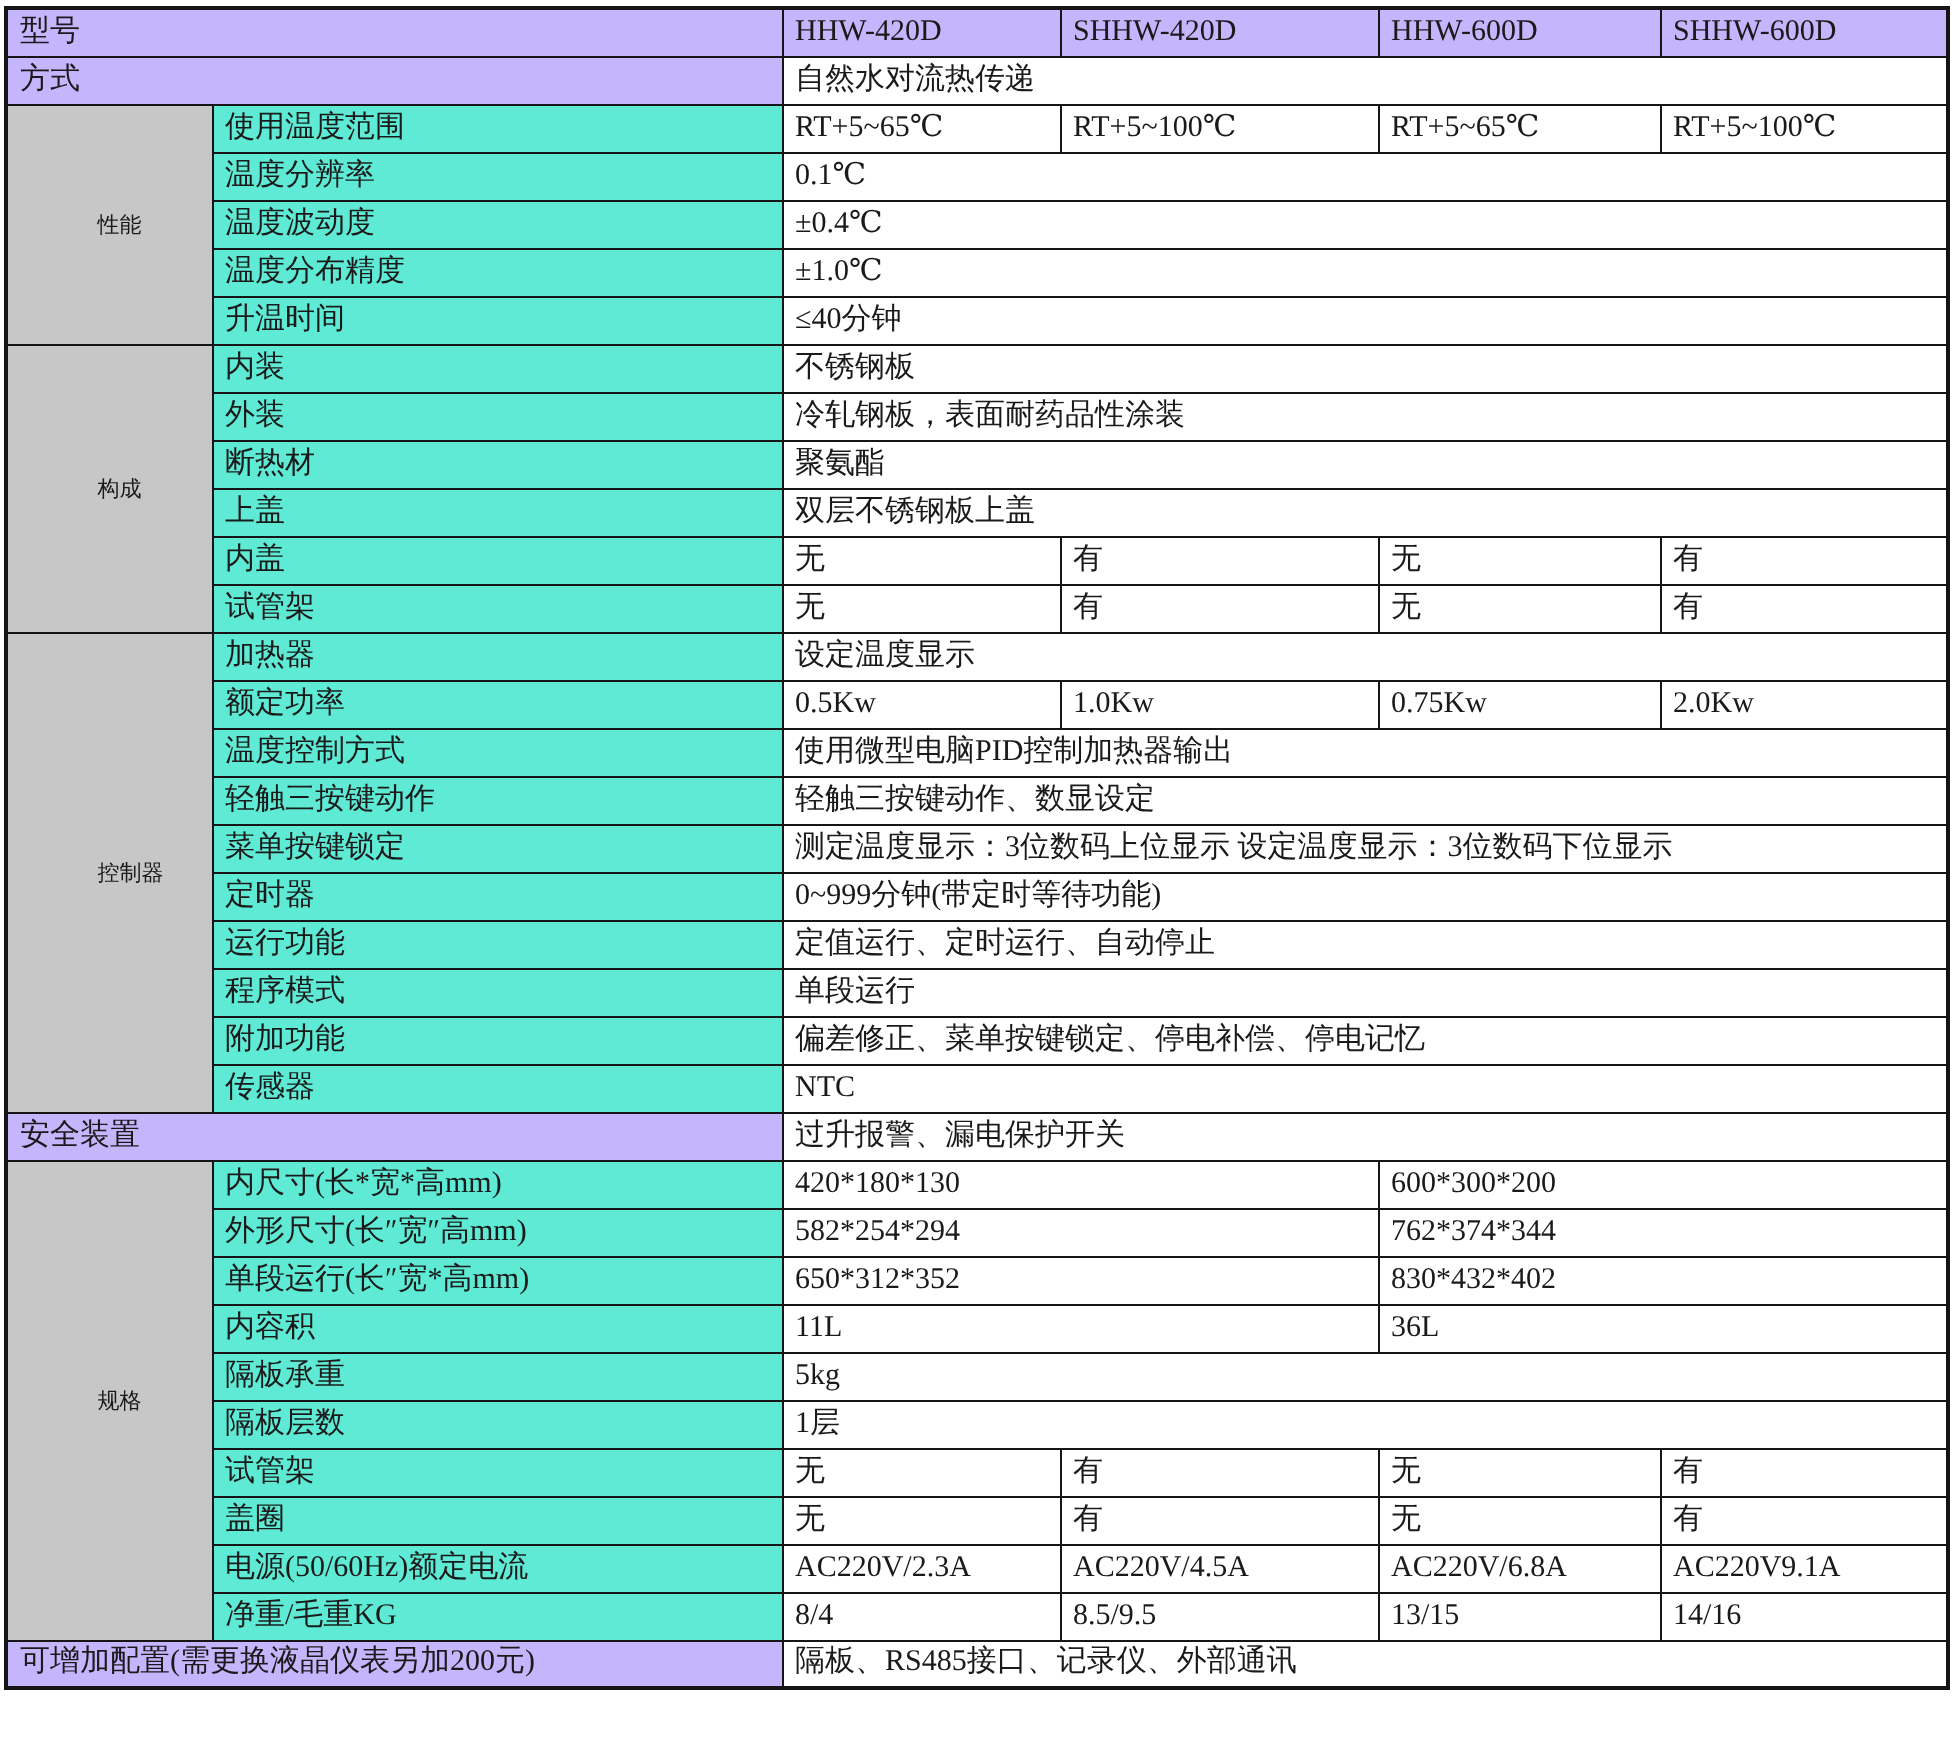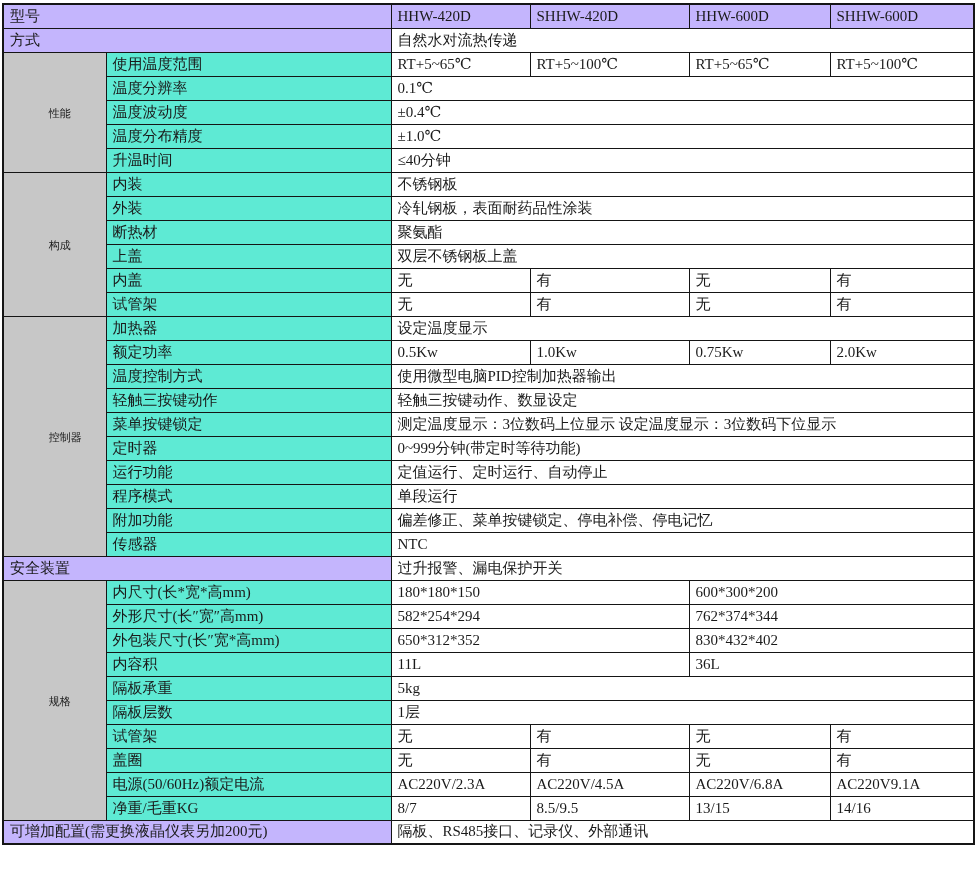--- a/index.html
+++ b/index.html
@@ -176,30 +176,30 @@
   </tr>
 
   <tr>
     <td class="hdr" colspan="2">安全装置</td>
     <td class="val" colspan="4">过升报警、漏电保护开关</td>
   </tr>
 
   <tr>
     <td class="cat" rowspan="10"><span class="vtext">规格</span></td>
     <td class="sub">内尺寸(长*宽*高mm)</td>
-    <td class="val" colspan="2">180*180*150</td>
+    <td class="val" colspan="2">420*180*130</td>
     <td class="val" colspan="2">600*300*200</td>
   </tr>
   <tr>
     <td class="sub">外形尺寸(长″宽″高mm)</td>
     <td class="val" colspan="2">582*254*294</td>
     <td class="val" colspan="2">762*374*344</td>
   </tr>
   <tr>
-    <td class="sub">外包装尺寸(长″宽*高mm)</td>
+    <td class="sub">单段运行(长″宽*高mm)</td>
     <td class="val" colspan="2">650*312*352</td>
     <td class="val" colspan="2">830*432*402</td>
   </tr>
   <tr>
     <td class="sub">内容积</td>
     <td class="val" colspan="2">11L</td>
     <td class="val" colspan="2">36L</td>
   </tr>
   <tr>
     <td class="sub">隔板承重</td>
@@ -225,21 +225,21 @@
   </tr>
   <tr>
     <td class="sub">电源(50/60Hz)额定电流</td>
     <td class="val">AC220V/2.3A</td>
     <td class="val">AC220V/4.5A</td>
     <td class="val">AC220V/6.8A</td>
     <td class="val">AC220V9.1A</td>
   </tr>
   <tr>
     <td class="sub">净重/毛重KG</td>
-    <td class="val">8/7</td>
+    <td class="val">8/4</td>
     <td class="val">8.5/9.5</td>
     <td class="val">13/15</td>
     <td class="val">14/16</td>
   </tr>
 
   <tr>
     <td class="hdr" colspan="2">可增加配置(需更换液晶仪表另加200元)</td>
     <td class="val" colspan="4">隔板、RS485接口、记录仪、外部通讯</td>
   </tr>
 

